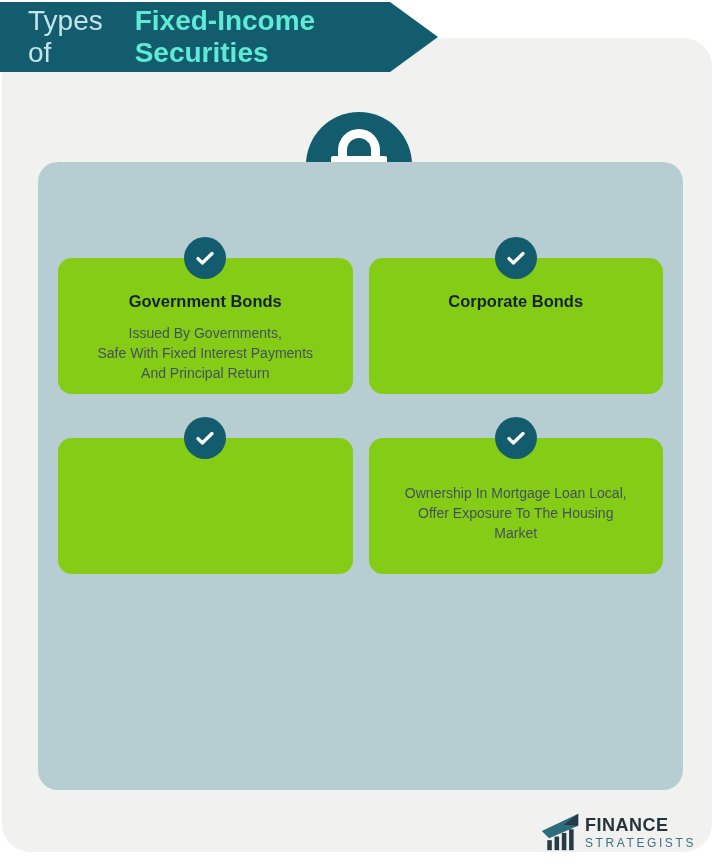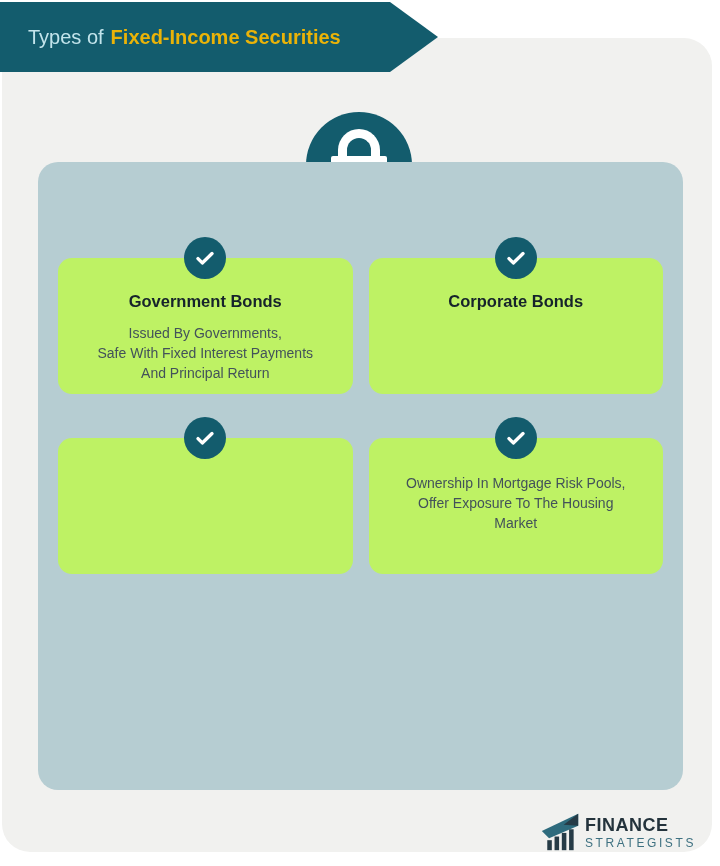--- a/index.html
+++ b/index.html
@@ -19,24 +19,24 @@
   }
 
   
   .banner {
     position:absolute; left:0; top:2px;
     width:438px; height:70px;
     background:#135c6d;
     clip-path: polygon(0 0, 390px 0, 438px 50%, 390px 100%, 0 100%);
     display:flex; align-items:center;
     padding-left:28px; box-sizing:border-box;
-    font-size:20px;
+    font-size:28px;
   }
   .banner .title-light { color:#c2e4eb; font-weight:400; margin-right:7px; }
-  .banner .title-bold  { color:#eab308; font-weight:bold; }
+  .banner .title-bold  { color:#5eead4; font-weight:bold; }
 
   
   .lock-badge {
     position:absolute; left:306px; top:112px;
     width:106px; height:106px;
     background:#135c6d; border-radius:50%;
   }
   .lock-shackle {
     position:absolute; left:32px; top:17px;
     width:42px; height:34px;
@@ -61,38 +61,38 @@
     width:645px; height:628px;
     background:#b6cdd2; border-radius:20px;
   }
   .cards {
     position:absolute; left:20px; top:96px; width:605px;
     display:grid; grid-template-columns:1fr 1fr;
     column-gap:16px; row-gap:44px;
   }
   .card {
     position:relative;
-    background:#bef264; border-radius:14px;
+    background:#84cc16; border-radius:14px;
     height:136px; box-sizing:border-box;
     padding:34px 10px 0; text-align:center;
   }
   .check-badge {
     position:absolute; top:-21px; left:50%;
     transform:translateX(-50%);
     width:42px; height:42px;
     background:#135c6d; border-radius:50%;
     display:flex; align-items:center; justify-content:center;
   }
   .check-badge svg { width:24px; height:24px; }
   .card-title {
     margin:0 0 13px;
     font-size:16.5px; font-weight:bold; color:#16232b;
   }
   .card-desc {
-    margin:2px;
+    margin:12px;
     font-size:14px; color:#43525a; line-height:1.42;
     white-space:pre-line;
   }
 
   
   .logo {
     position:absolute; right:24px; bottom:14px;
     display:flex; align-items:center; gap:5px;
   }
   .logo-icon svg { width:40px; height:40px; display:block; }
@@ -153,21 +153,21 @@
           </svg>
       </div>
     </div>
 
     <div class="card">
       <div class="check-badge">
         <svg viewBox="0 0 24 24">
             <path d="M5 12.6l4.3 4.3L19 7.6" fill="none" stroke="#ffffff" stroke-width="3.4" stroke-linecap="round" stroke-linejoin="round"></path>
           </svg>
       </div>
-      <p class="card-desc">Ownership In Mortgage Risk Pools,
+      <p class="card-desc">Ownership In Mortgage Loan Local,
 Offer Exposure To The Housing
 Market</p>
     </div>
 
 
   </div>
 </div>
 
 <div class="logo">
   <span class="logo-icon">

